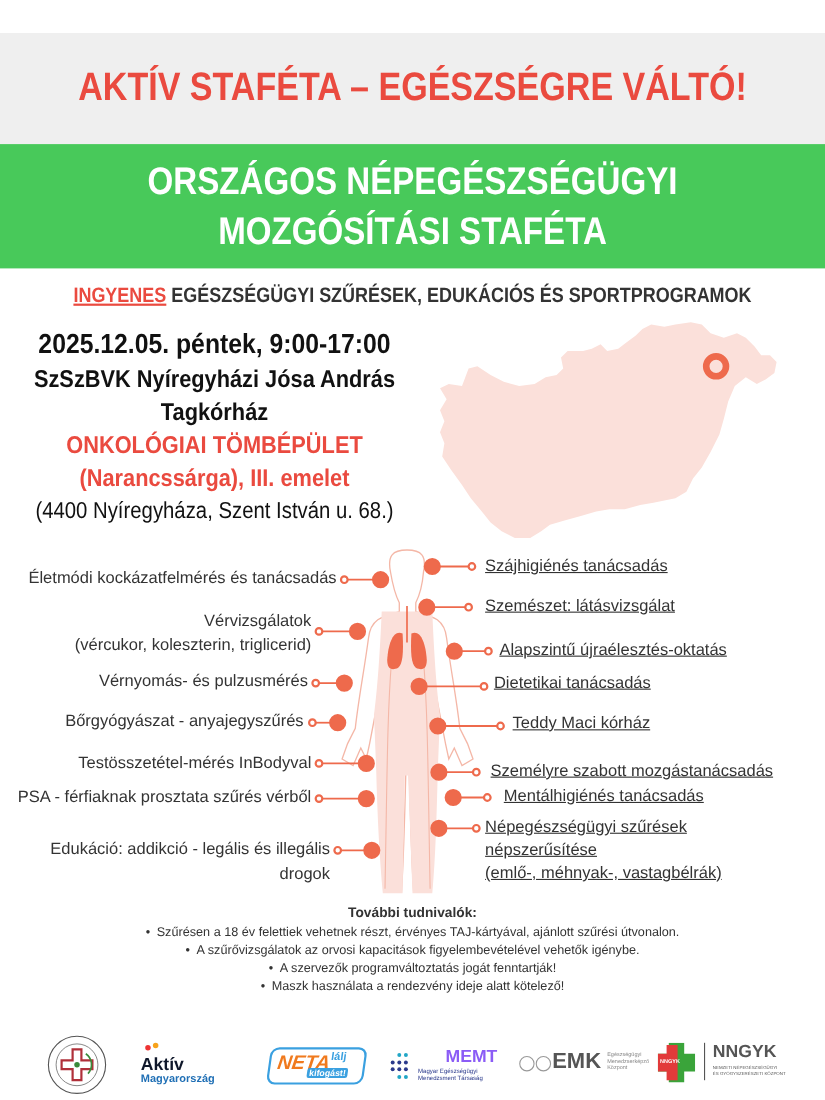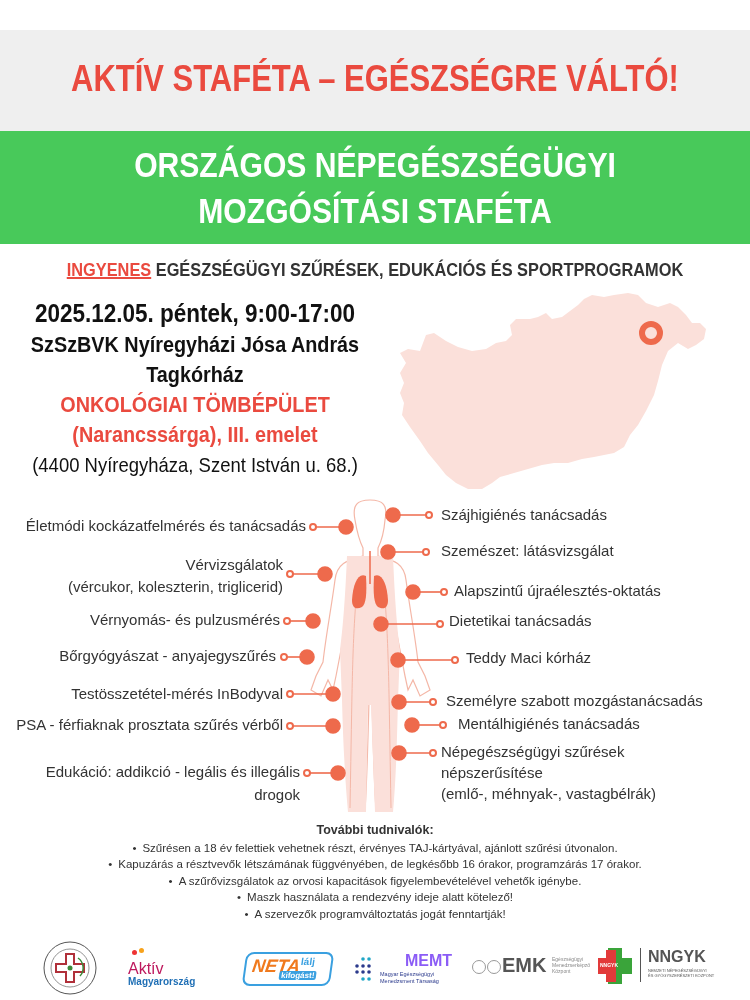--- a/index.html
+++ b/index.html
@@ -11,21 +11,21 @@
   .subtitle{position:absolute;left:0;top:259px;width:750px;text-align:center;font-size:19px;font-weight:bold;color:#333;transform:scaleX(0.86);white-space:nowrap;}
   .subtitle .free{color:#ea4a3f;text-decoration:underline;text-decoration-thickness:2px;}
   .event{position:absolute;left:0;top:296px;width:390px;text-align:center;}
   .event .date{font-size:25px;font-weight:bold;color:#111;line-height:34px;transform:scaleX(0.9);}
   .event .venue{font-size:22px;font-weight:bold;color:#111;line-height:30px;transform:scaleX(0.9);}
   .event .building{font-size:22px;font-weight:bold;color:#ea4a3f;line-height:30px;transform:scaleX(0.9);}
   .event .addr{font-size:21px;color:#111;line-height:30px;transform:scaleX(0.88);}
   .map{position:absolute;left:398px;top:285px;width:320px;height:205px;}
   .label{position:absolute;font-size:15px;color:#333;line-height:20px;white-space:nowrap;}
   .label.l{text-align:right;}
-  .label.r{text-align:right;}
+  .label.r{text-align:right;text-decoration:underline;}
   .body-fig{position:absolute;left:0;top:0;width:750px;height:1000px;pointer-events:none;}
   .info{position:absolute;left:0;top:822px;width:750px;text-align:center;font-size:11.5px;color:#333;line-height:16.5px;}
   .info .head{font-weight:bold;font-size:12.5px;margin-bottom:1px;}
   .info .bullet::before{content:"\2022";margin-right:6px;}
   .logos{position:absolute;left:0;top:940px;width:750px;height:60px;}
   .logo{position:absolute;}
 </style>
 </head>
 <body>
 
@@ -136,42 +136,41 @@
 <div class="label r" style="left:466px;top:648px;">Teddy Maci kórház</div>
 <div class="label r" style="left:446px;top:691px;">Személyre szabott mozgástanácsadás</div>
 <div class="label r" style="left:458px;top:714px;">Mentálhigiénés tanácsadás</div>
 <div class="label r" style="left:441px;top:742px;">Népegészségügyi szűrések</div>
 <div class="label r" style="left:441px;top:763px;">népszerűsítése</div>
 <div class="label r" style="left:441px;top:784px;">(emlő-, méhnyak-, vastagbélrák)</div>
 
 <div class="info">
   <div class="head">További tudnivalók:</div>
   <div class="bullet">Szűrésen a 18 év felettiek vehetnek részt, érvényes TAJ-kártyával, ajánlott szűrési útvonalon.</div>
-  <div class="bullet">Kapuzárás a résztvevők létszámának függvényében, de legkésőbb 16 órakor, programzárás 17 órakor.</div>
   <div class="bullet">A szűrővizsgálatok az orvosi kapacitások figyelembevételével vehetők igénybe.</div>
+  <div class="bullet">A  szervezők programváltoztatás jogát fenntartják!</div>
   <div class="bullet">Maszk használata a rendezvény ideje alatt kötelező!</div>
-  <div class="bullet">A  szervezők programváltoztatás jogát fenntartják!</div>
 </div>
 
 <div class="logos">
 
   <svg class="logo" style="left:42px;top:0;" width="56" height="56" viewBox="0 0 56 56">
     <circle cx="28" cy="28" r="26" fill="#fff" stroke="#555" stroke-width="1"></circle>
     <circle cx="28" cy="28" r="19" fill="none" stroke="#777" stroke-width="0.8"></circle>
     <path d="M24,14 L32,14 L32,24 L42,24 L42,32 L32,32 L32,42 L24,42 L24,32 L14,32 L14,24 L24,24 Z" fill="none" stroke="#b0303a" stroke-width="2"></path>
     <circle cx="28" cy="28" r="2.5" fill="#3a8a3a"></circle>
     <path d="M36,18 A12,12 0 0 1 38,36" fill="none" stroke="#3a8a3a" stroke-width="1.5"></path>
   </svg>
 
   <div class="logo" style="left:128px;top:8px;width:90px;">
     <div style="position:relative;height:14px;">
       <span style="position:absolute;left:4px;top:2px;width:5px;height:5px;border-radius:50%;background:#e33;"></span>
       <span style="position:absolute;left:11px;top:0;width:5px;height:5px;border-radius:50%;background:#f7a21b;"></span>
     </div>
-    <div style="font-weight:normal;font-size:16px;color:#be185d;line-height:14px;">Aktív</div>
+    <div style="font-weight:bold;font-size:16px;color:#0f172a;line-height:14px;">Aktív</div>
     <div style="font-size:10px;color:#1f6fb5;line-height:12px;font-weight:bold;">Magyarország</div>
   </div>
 
   <div class="logo" style="left:244px;top:12px;width:84px;height:30px;border:2px solid #3aa0e0;border-radius:8px;transform:skewX(-8deg);background:#fff;">
     <span style="position:absolute;left:6px;top:2px;font-size:18px;font-weight:bold;font-style:italic;color:#f07a1e;">NETA</span>
     <span style="position:absolute;left:54px;top:2px;font-size:10px;font-weight:bold;color:#3aa0e0;">lálj</span>
     <span style="position:absolute;left:34px;top:17px;font-size:8px;font-weight:bold;color:#fff;background:#3aa0e0;padding:0 2px;border-radius:2px;">kifogást!</span>
   </div>
 
   <div class="logo" style="left:354px;top:12px;width:100px;height:36px;">

